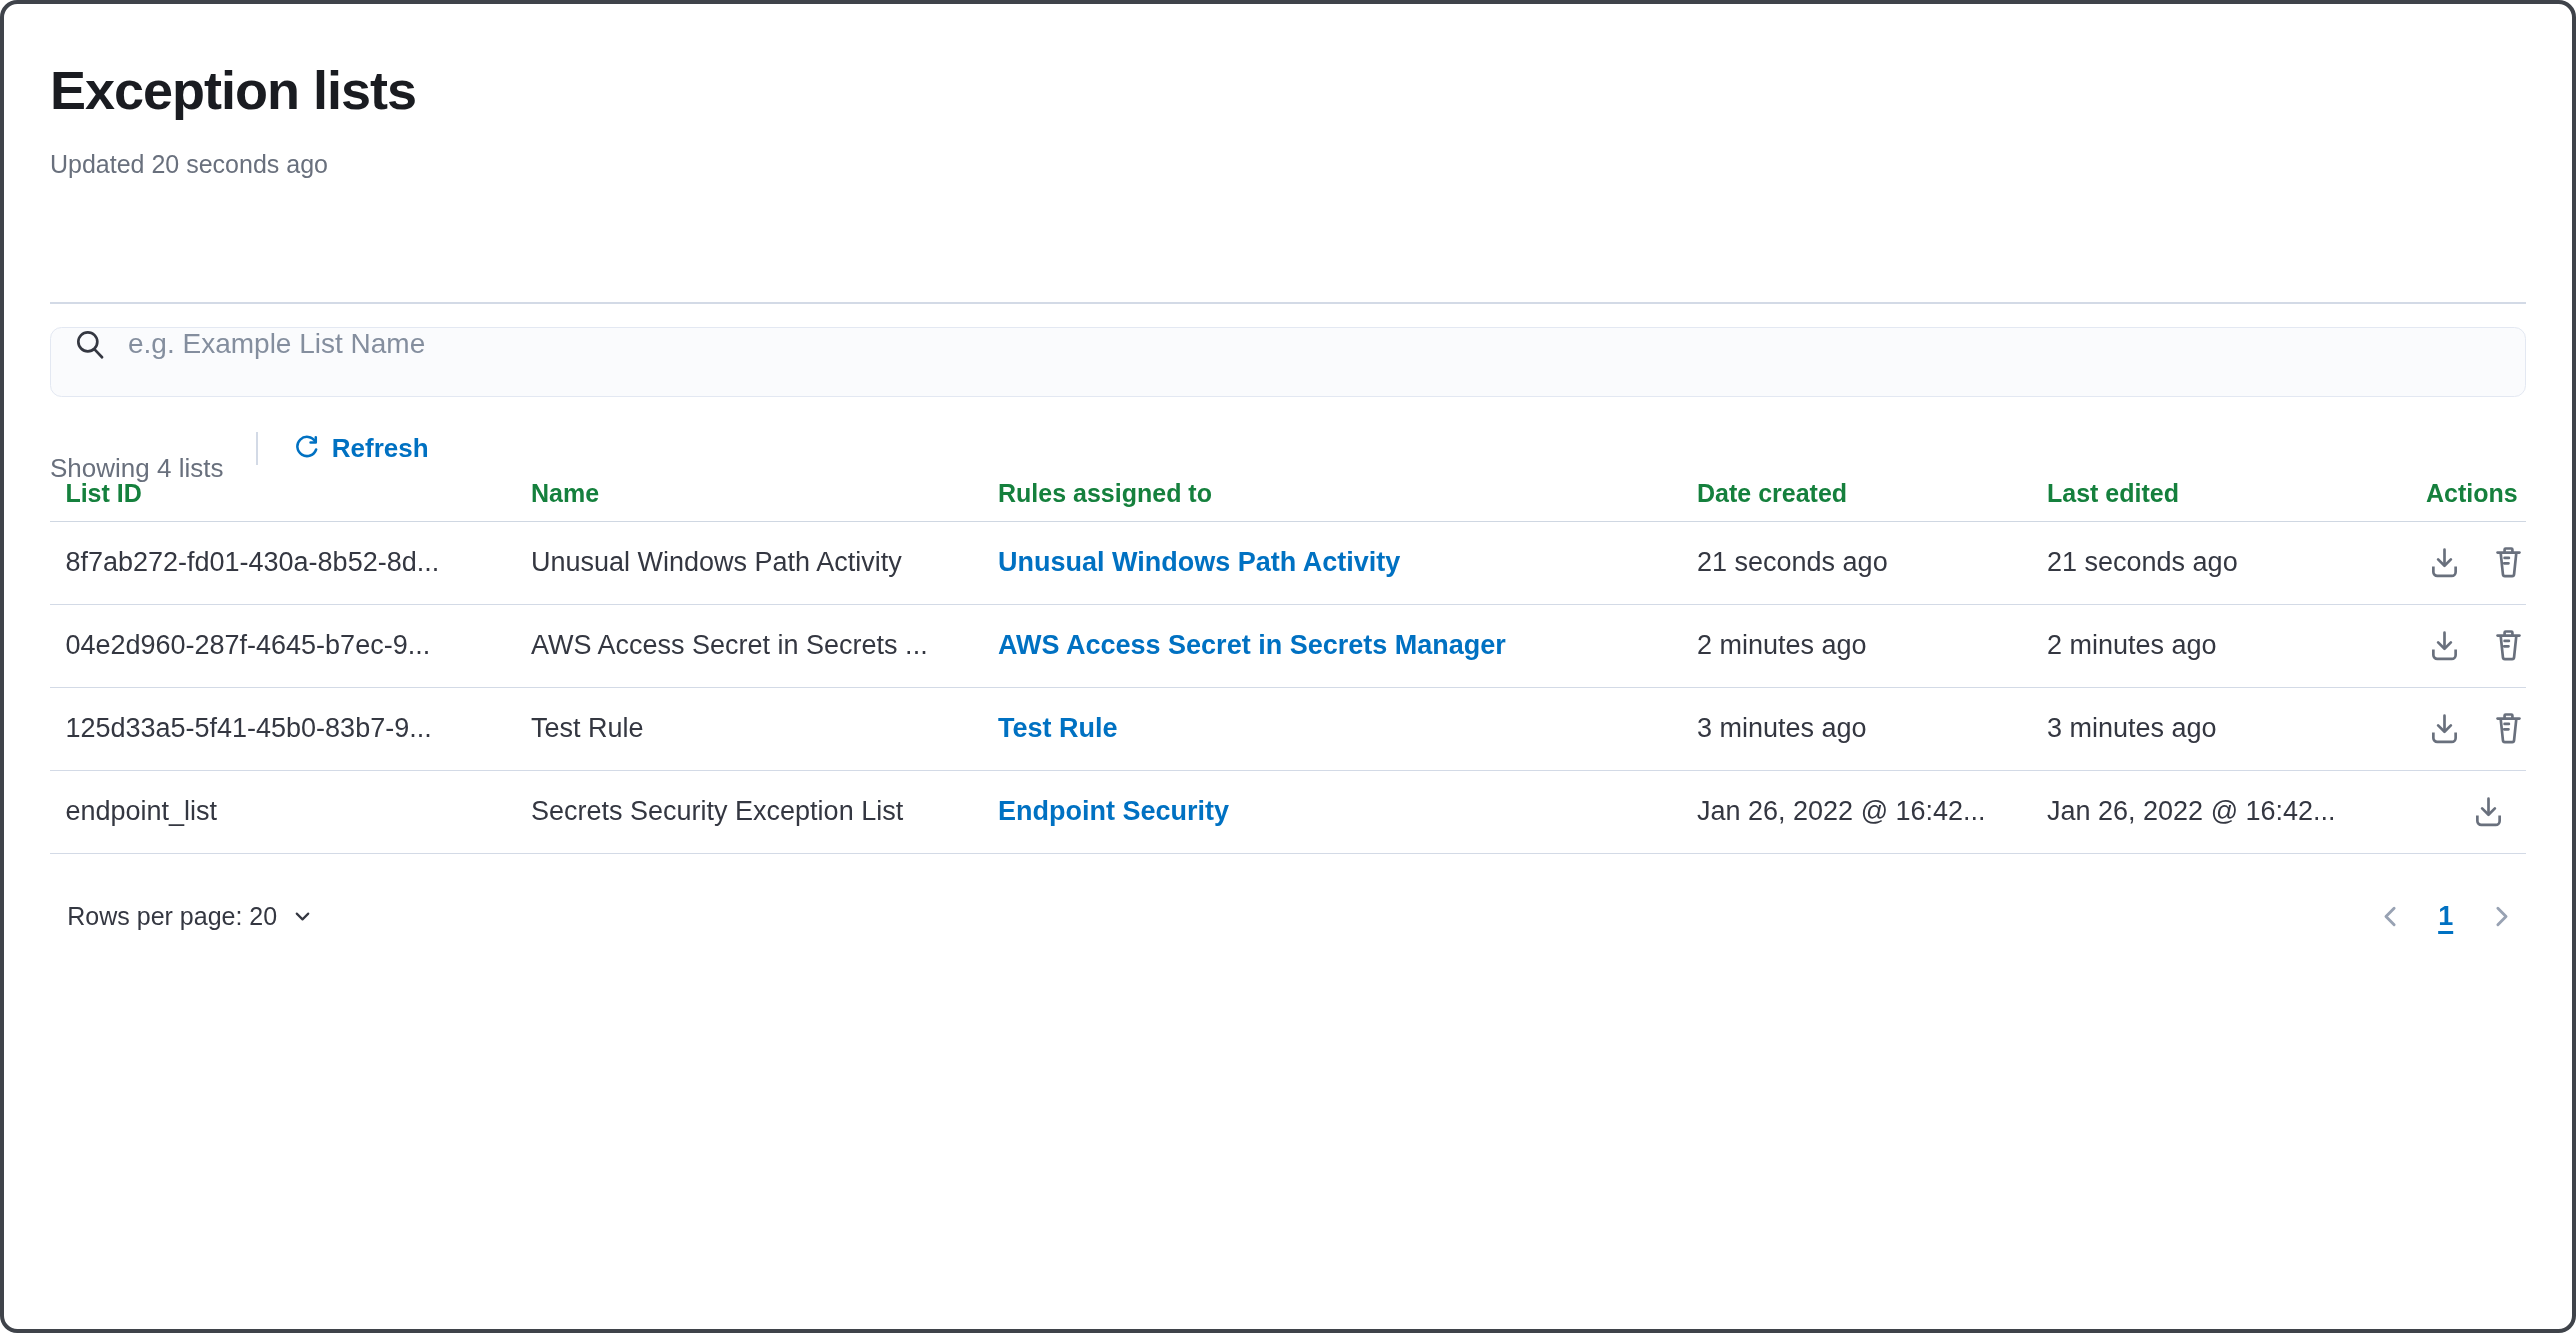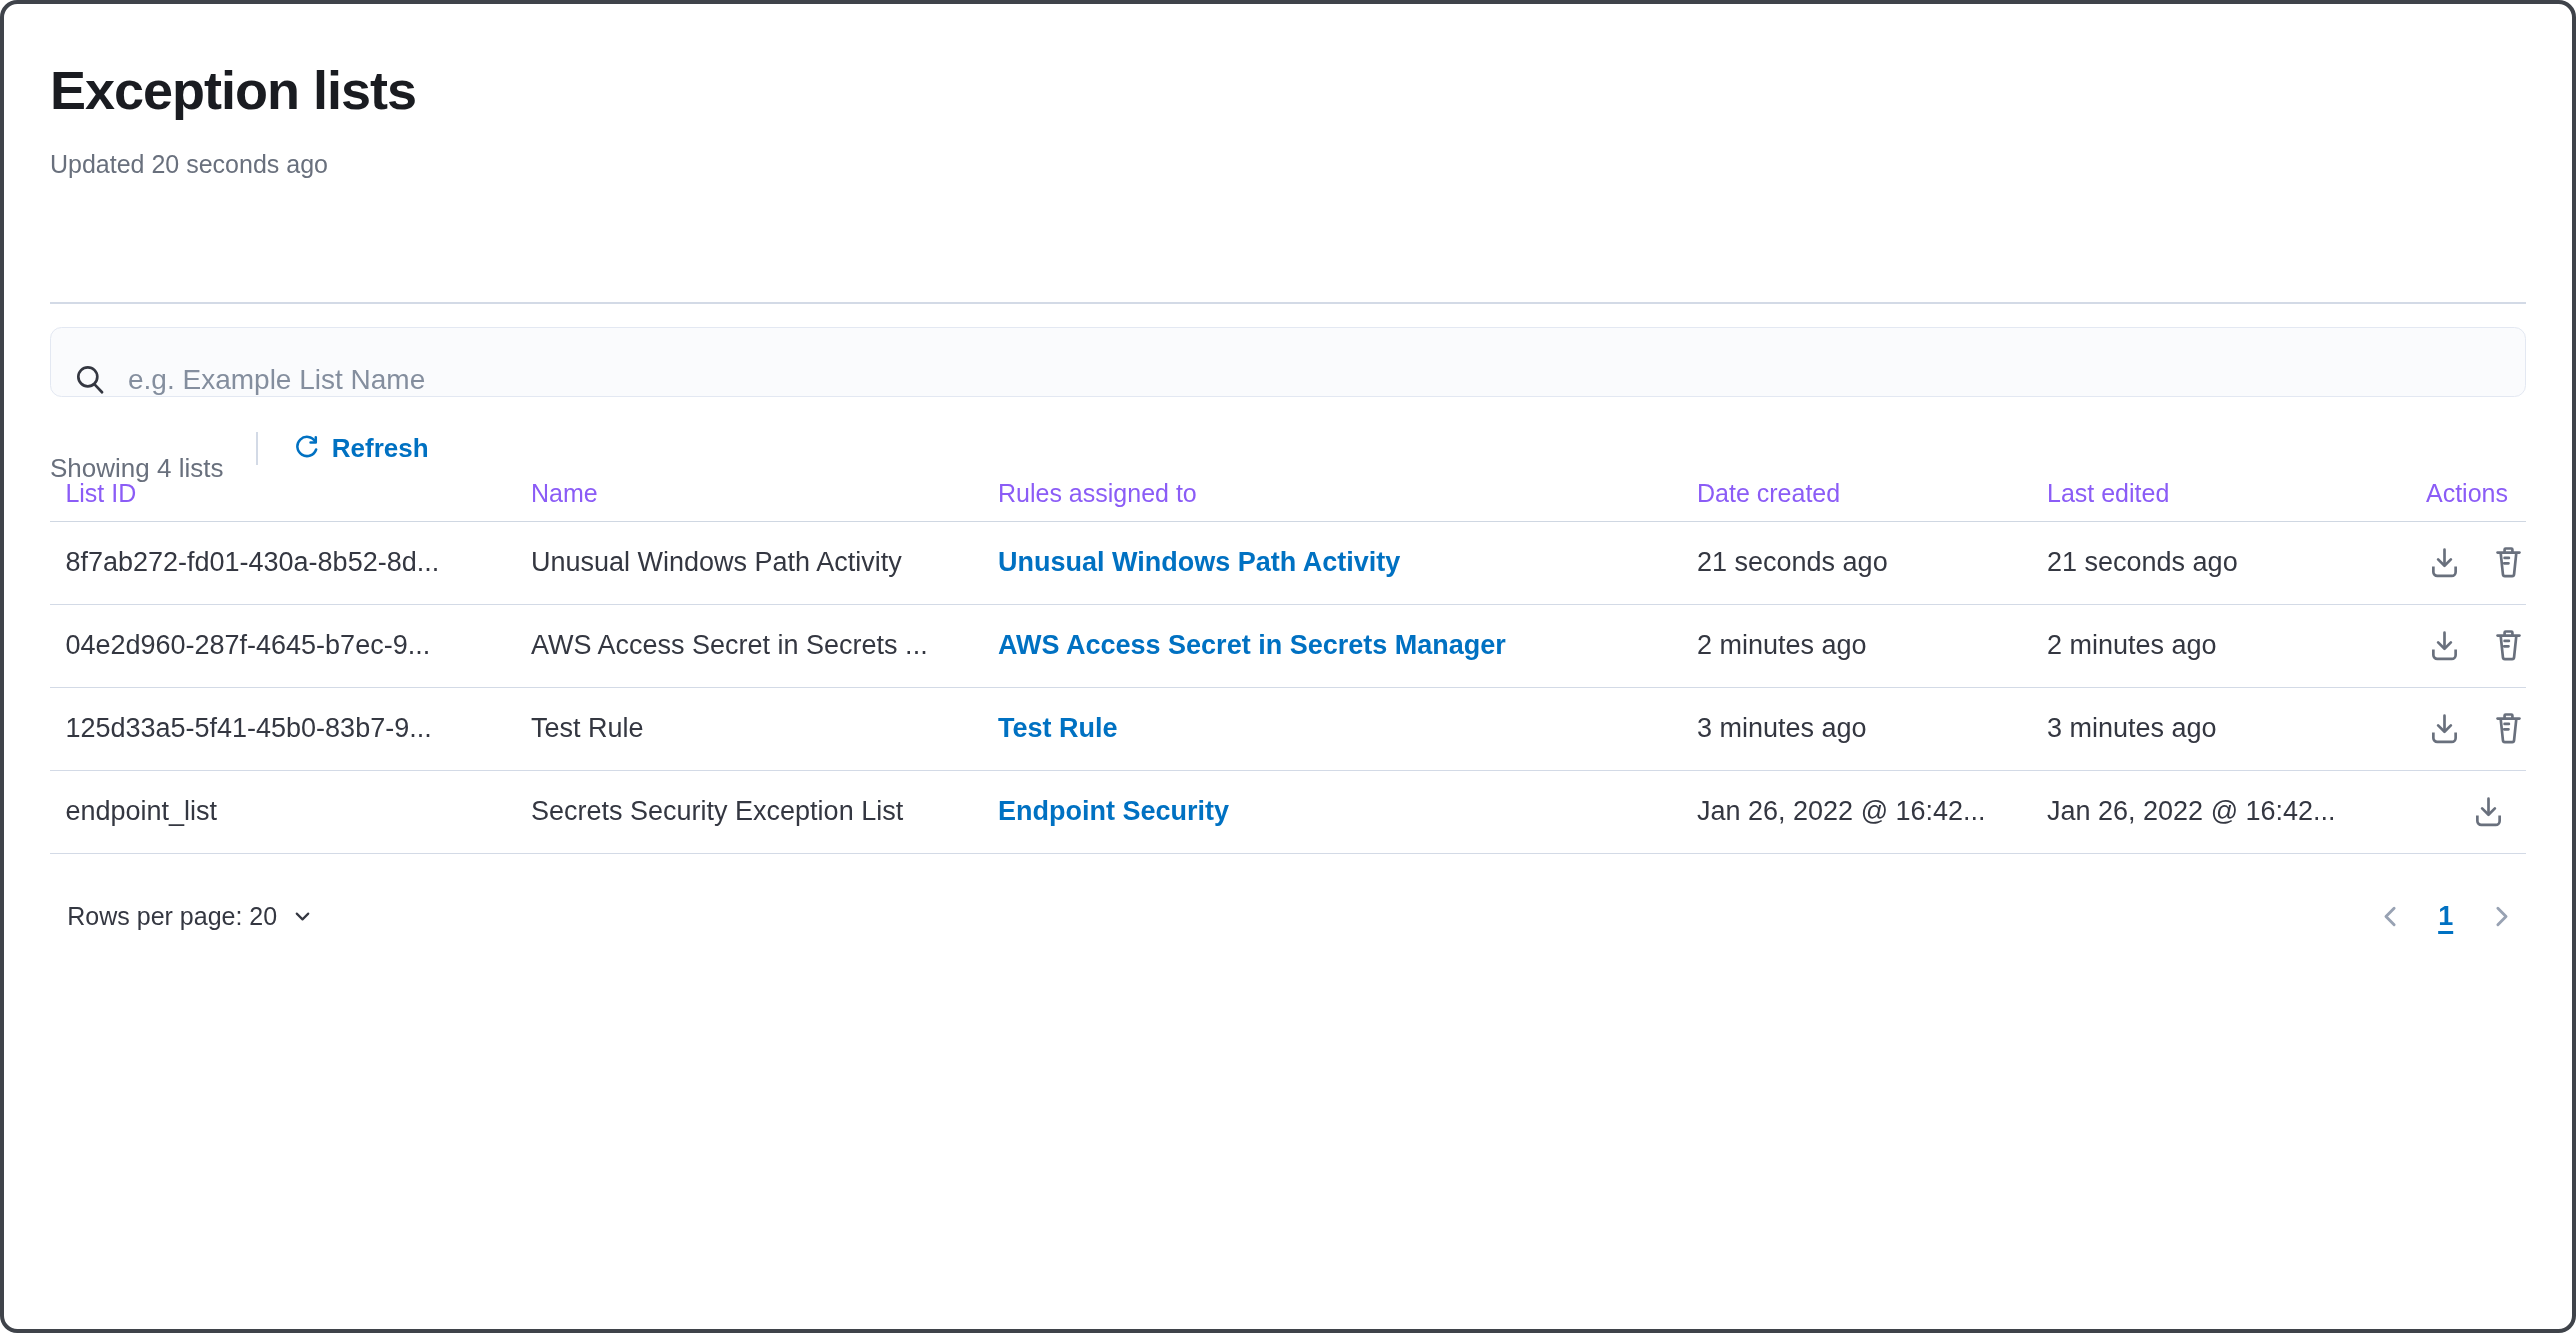--- a/index.html
+++ b/index.html
@@ -37,21 +37,21 @@
     background: #d3dae6;
   }
 
   
   .searchbar {
     margin-top: 23px;
     height: 70px;
     background: #fafbfd;
     border: 1.9px solid #e3e8f2;
     border-radius: 11.5px;
-    display: flex; align-items: flex-end;
+    display: flex; align-items: flex-start;
     padding: 0 23px;
   }
   .searchbar svg { flex: 0 0 auto; }
   .searchbar input {
     flex: 1 1 auto;
     margin-left: 21px;
     border: none; outline: none; background: transparent;
     font-family: "Liberation Sans", "DejaVu Sans", sans-serif;
     font-size: 28px; color: #343741;
   }
@@ -86,21 +86,21 @@
   }
   .trow.head { height: 56px; border-bottom-color: #cfd7e2; }
   .trow.body { height: 83px; }
   .cell {
     white-space: nowrap; overflow: hidden;
     font-size: 27px; color: #343741;
     padding-right: 23px;
   }
   .cell.first { padding-left: 15.4px; }
   .head .cell {
-    font-size: 25px; font-weight: 400; color: #8b5cf6;
+    font-size: 25px; font-weight: 700; color: #15803d;
   }
   .head .cell.actions-h { text-align: right; padding-right: 19px; }
   .rule-link {
     font-size: 27px; font-weight: 700; color: #0071c2;
     text-decoration: none; cursor: pointer;
   }
   .cell.actions {
     display: flex; justify-content: flex-end; align-items: center;
     gap: 27px; padding-right: 19px; overflow: visible;
   }

